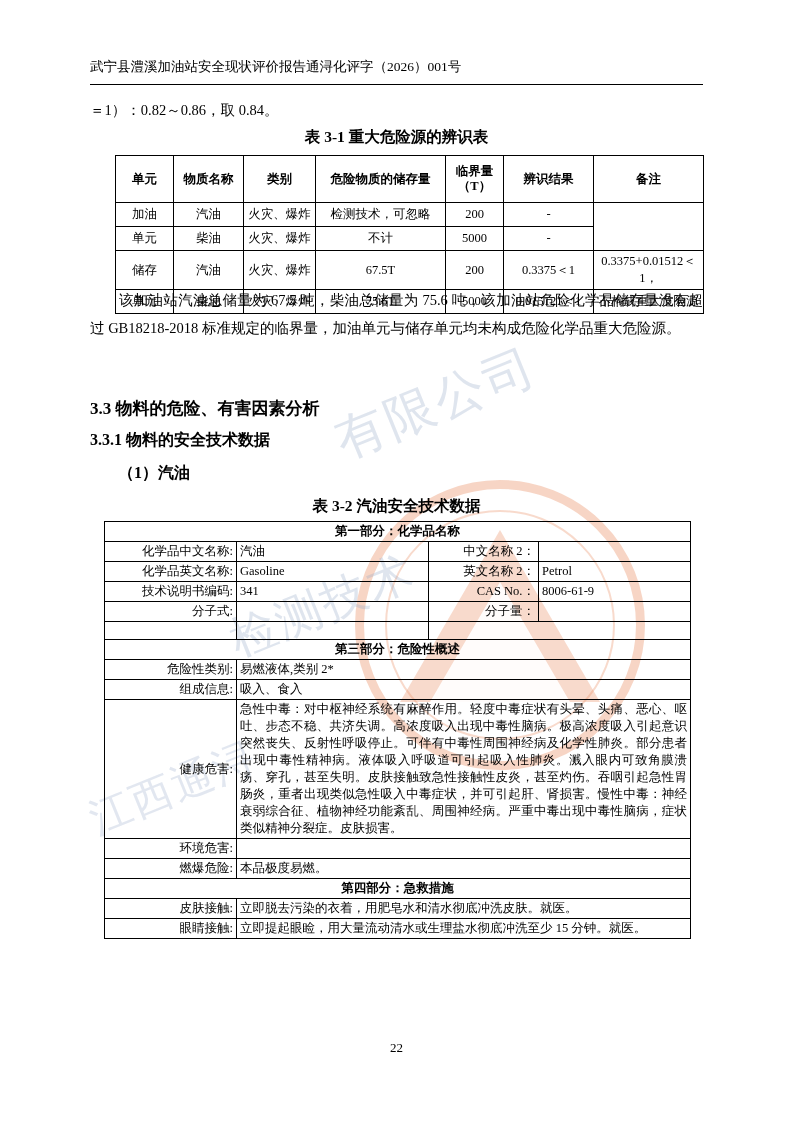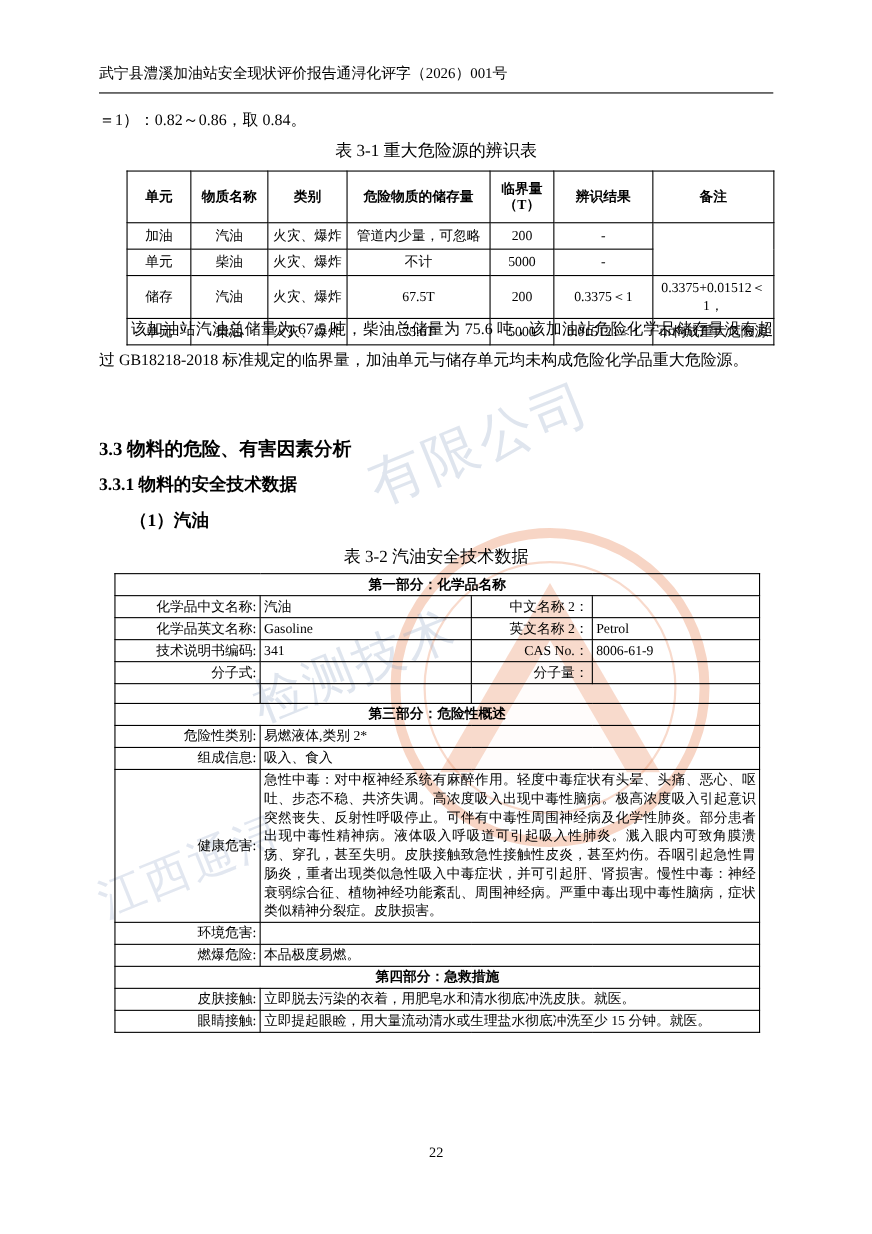--- a/index.html
+++ b/index.html
@@ -115,21 +115,21 @@
     font-size: 14.5px;
     line-height: 28px;
     color: #000;
     text-align: justify;
   }
   .tbl-caption {
     position: absolute;
     width: 100%;
     text-align: center;
     font-size: 15.5px;
-    font-weight: normal;
+    font-weight: bold;
     color: #000;
   }
   table {
     border-collapse: collapse;
     table-layout: fixed;
   }
   .t1 {
     position: absolute;
     left: 115px; top: 155px;
     width: 588px;
@@ -225,21 +225,21 @@
           </th>
           <th>辨识结果</th>
           <th>备注</th>
         </tr>
       </thead>
       <tbody>
         <tr>
           <td>加油</td>
           <td>汽油</td>
           <td>火灾、爆炸</td>
-          <td>管道内少量，可忽略</td>
+          <td>检测技术，可忽略</td>
           <td class="bold">200</td>
           <td>-</td>
           <td rowspan="2"></td>
         </tr>
         <tr>
           <td>单元</td>
           <td>柴油</td>
           <td>火灾、爆炸</td>
           <td>不计</td>
           <td class="bold">5000</td>

